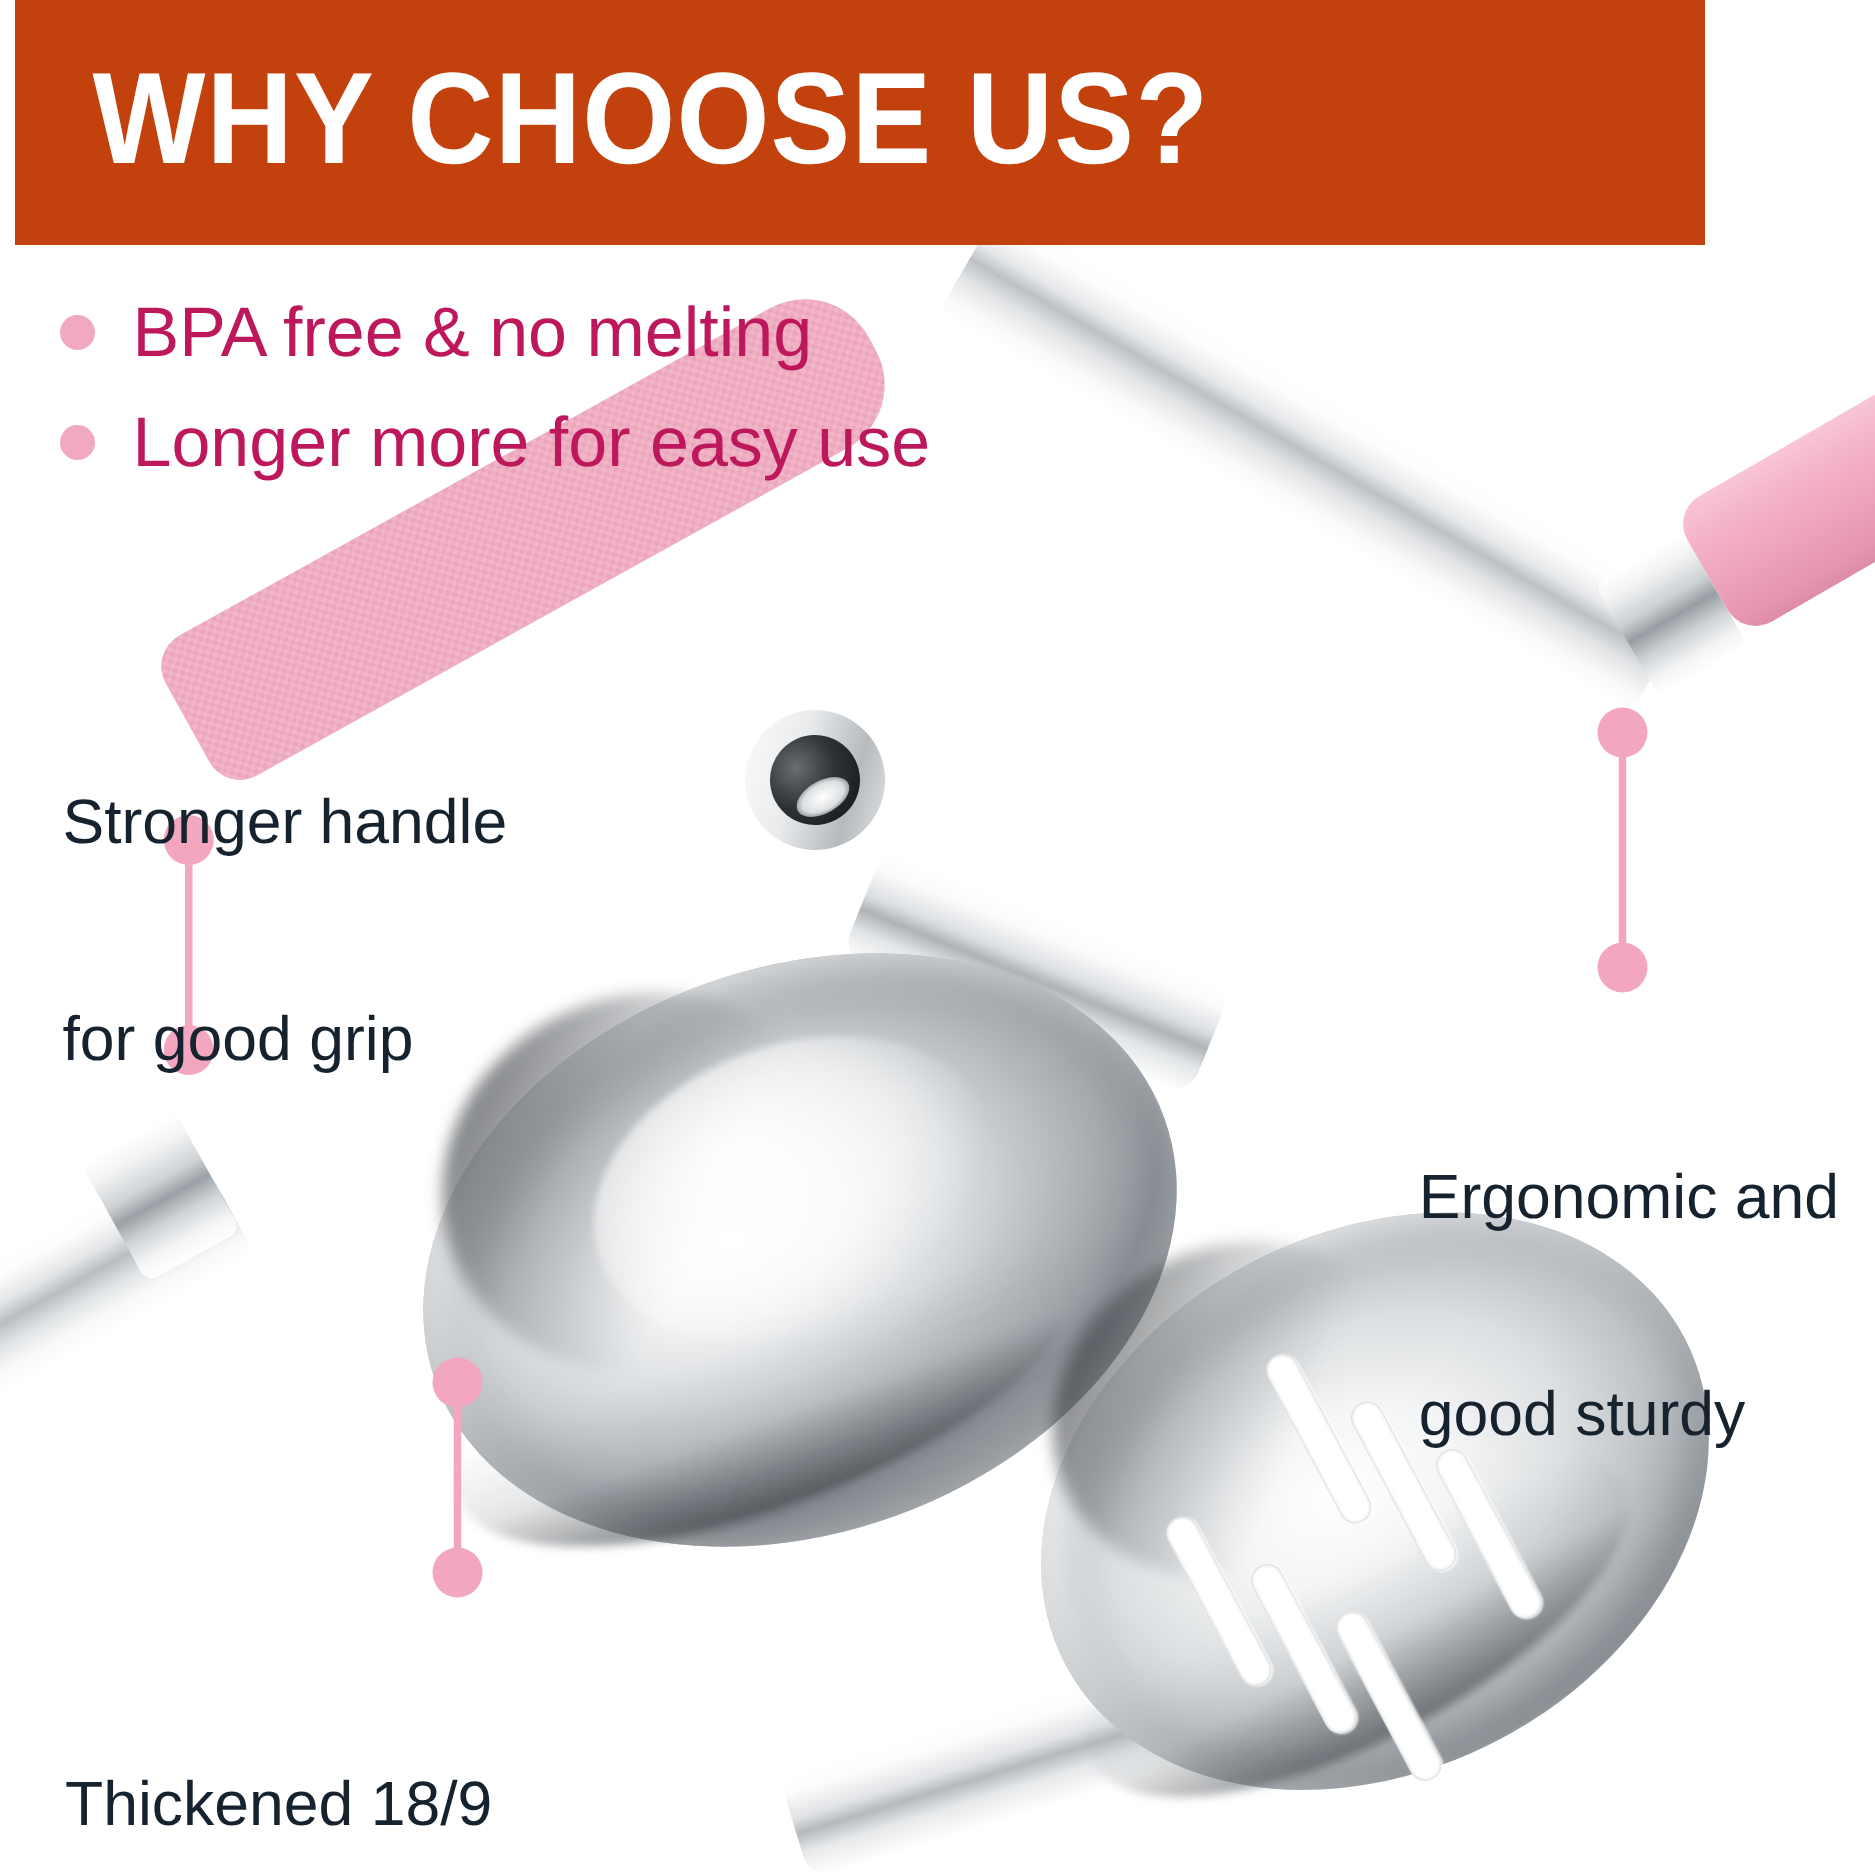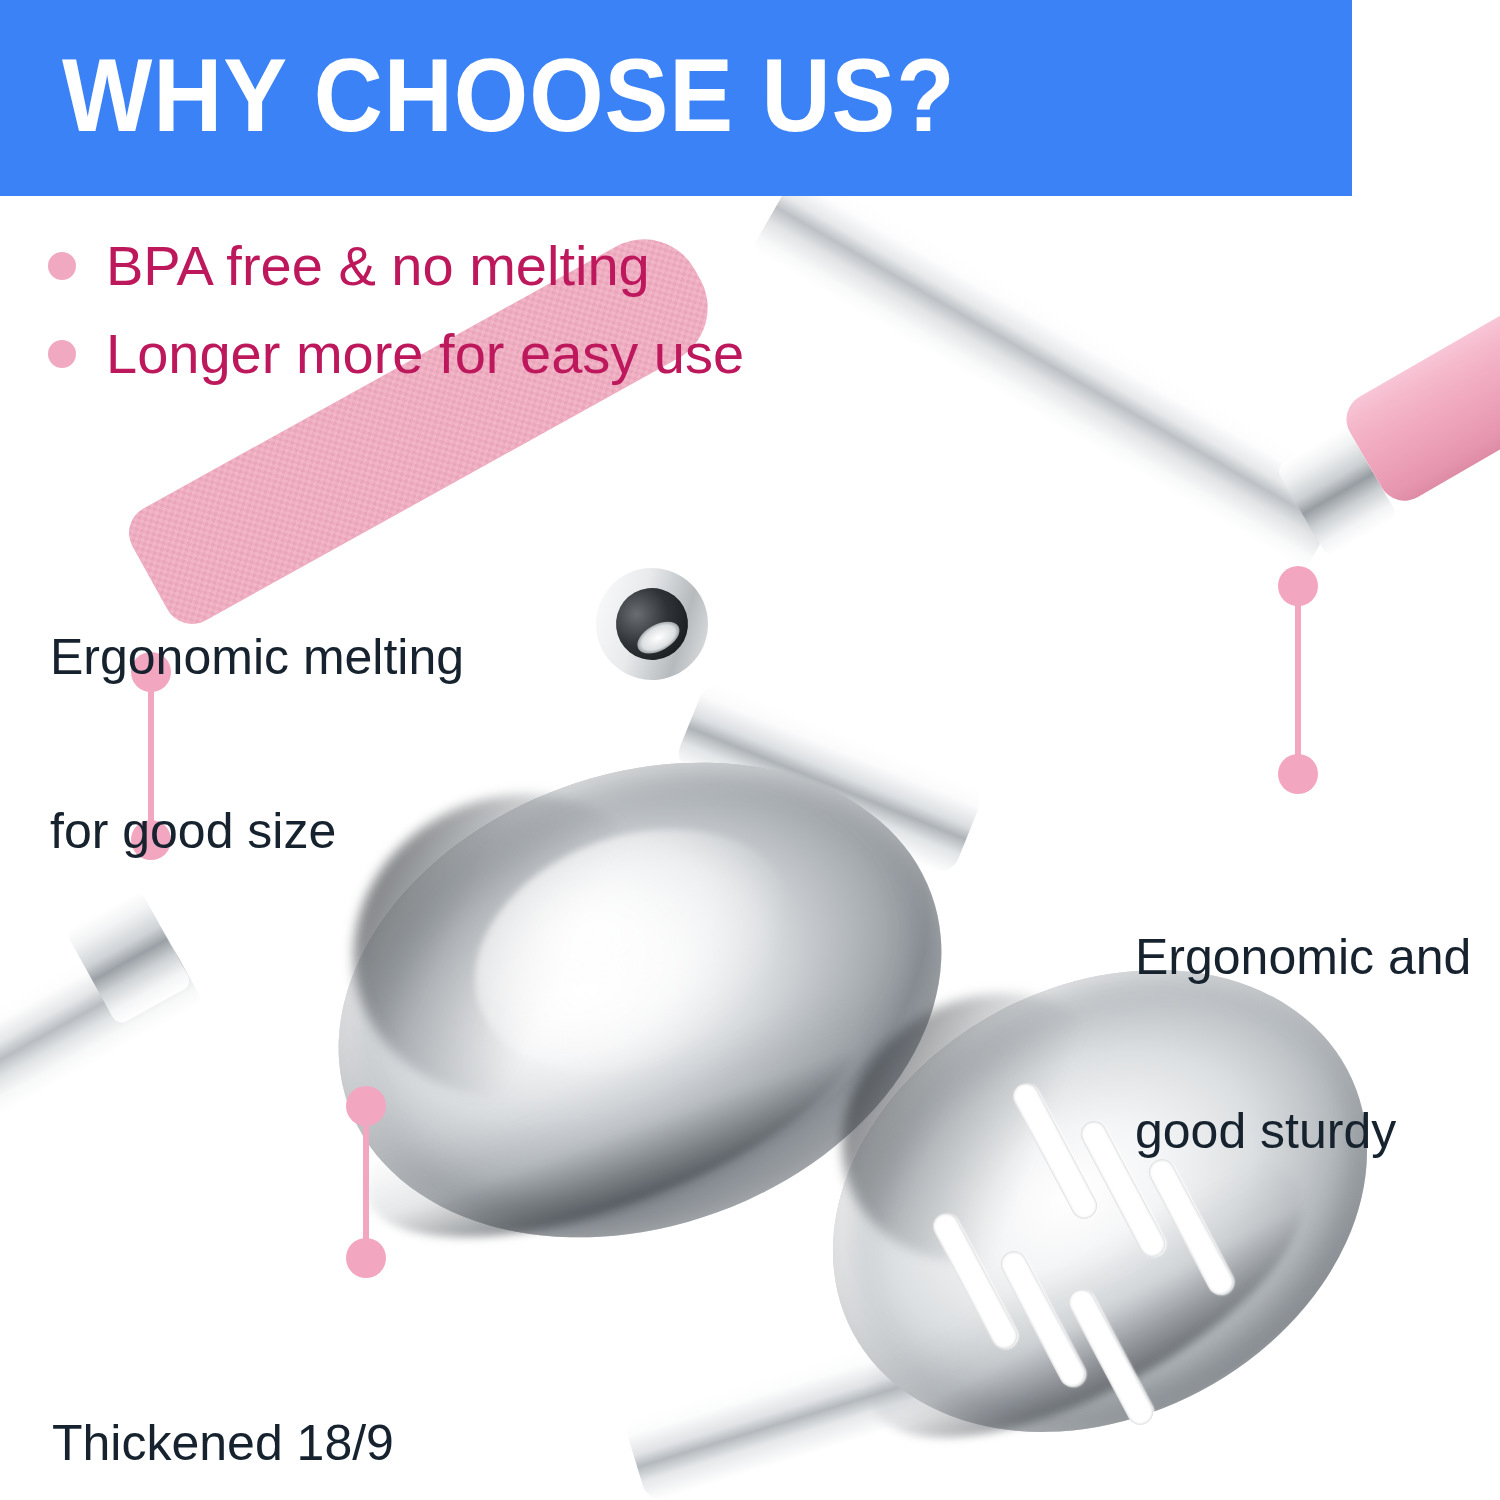--- a/index.html
+++ b/index.html
@@ -14,24 +14,24 @@
     position: relative;
     width: 1500px;
     height: 1500px;
     background: #ffffff;
     overflow: hidden;
   }
 
   
   #header-banner {
     position: absolute;
-    left: 0; top: 0;
+    left: 12px; top: 0;
     width: 1352px;
     height: 196px;
-    background: #3b82f6;
+    background: #c2410c;
   }
   #header-title {
     position: absolute;
     left: 62px;
     top: 40px;
     font-family: "Liberation Sans Narrow", "Liberation Sans", sans-serif;
     font-size: 104px;
     line-height: 110px;
     font-weight: 700;
     color: #ffffff;
@@ -443,22 +443,22 @@
     <span class="node bottom"></span>
   </div>
 
   <div class="callout" id="callout-steel">
     <span class="node top"></span>
     <span class="stem"></span>
     <span class="node bottom"></span>
   </div>
 
   <div class="annot-label" id="label-ergonomic">
-    <div>Ergonomic melting</div>
-    <div>for good size</div>
+    <div>Stronger handle</div>
+    <div>for good grip</div>
   </div>
 
   <div class="annot-label" id="label-stronger">
     <div>Ergonomic and</div>
     <div>good sturdy</div>
   </div>
 
   <div class="annot-label" id="label-thickened">
     <div>Thickened 18/9</div>
     

